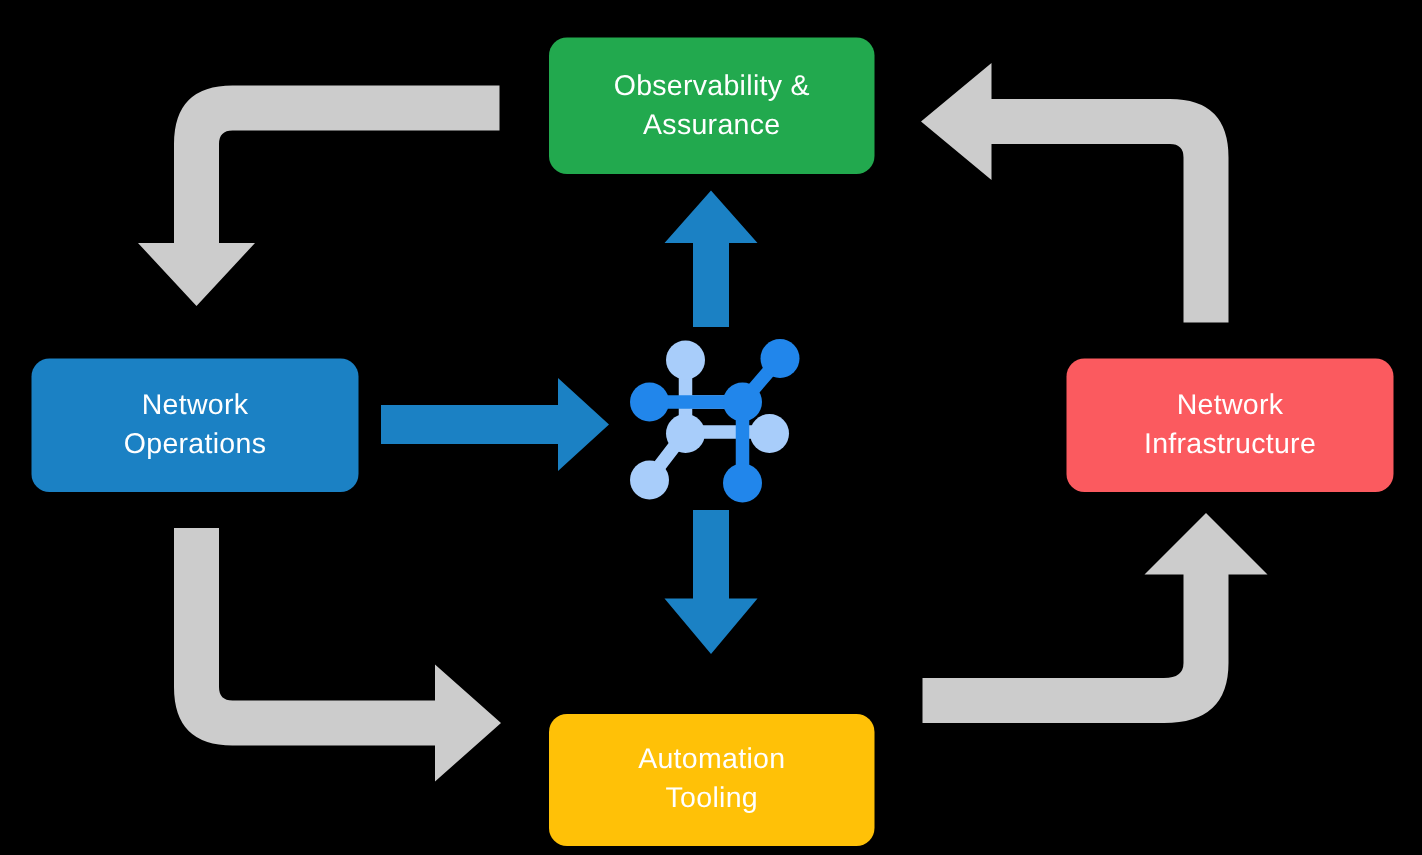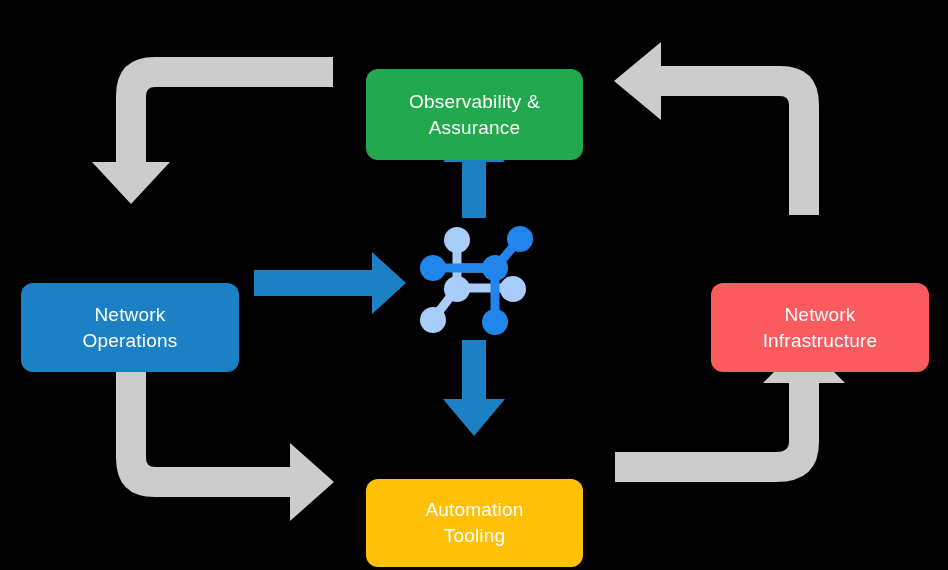--- a/index.html
+++ b/index.html
@@ -24,21 +24,20 @@
     align-items: center;
     justify-content: center;
     text-align: center;
     color: #ffffff;
     font-size: 19px;
     line-height: 1.35;
     font-weight: 400;
     letter-spacing: 0.2px;
     box-sizing: border-box;
     padding: 6px 10px;
-    margin-top: 44px;
   }
   .node-label {
     display: block;
     white-space: pre-line;
   }
   #box-observability {
     left: 366px;
     top: 25px;
     width: 217px;
     height: 91px;
@@ -53,21 +52,21 @@
   }
   #box-network-infrastructure {
     left: 711px;
     top: 239px;
     width: 218px;
     height: 89px;
     background: #fb5a5f;
   }
   #box-automation {
     left: 366px;
-    top: 435px;
+    top: 476px;
     width: 217px;
     height: 88px;
     background: #ffc107;
   }
   .arrow-layer {
     position: absolute;
     left: 0;
     top: 0;
     width: 948px;
     height: 570px;

